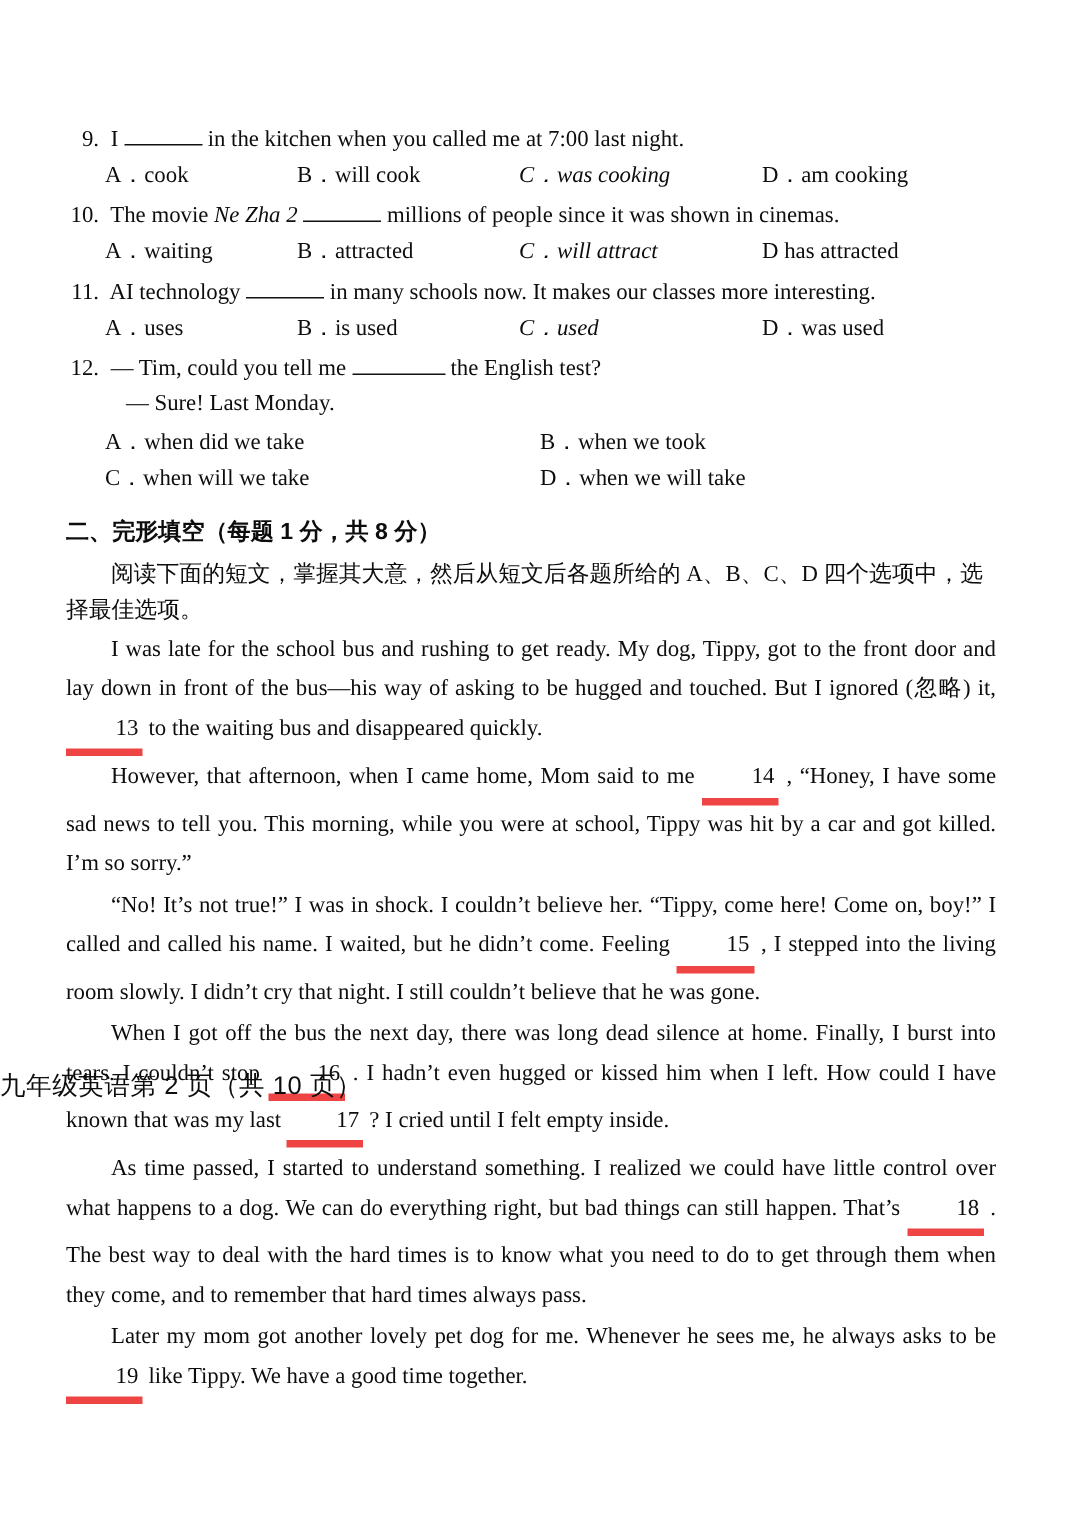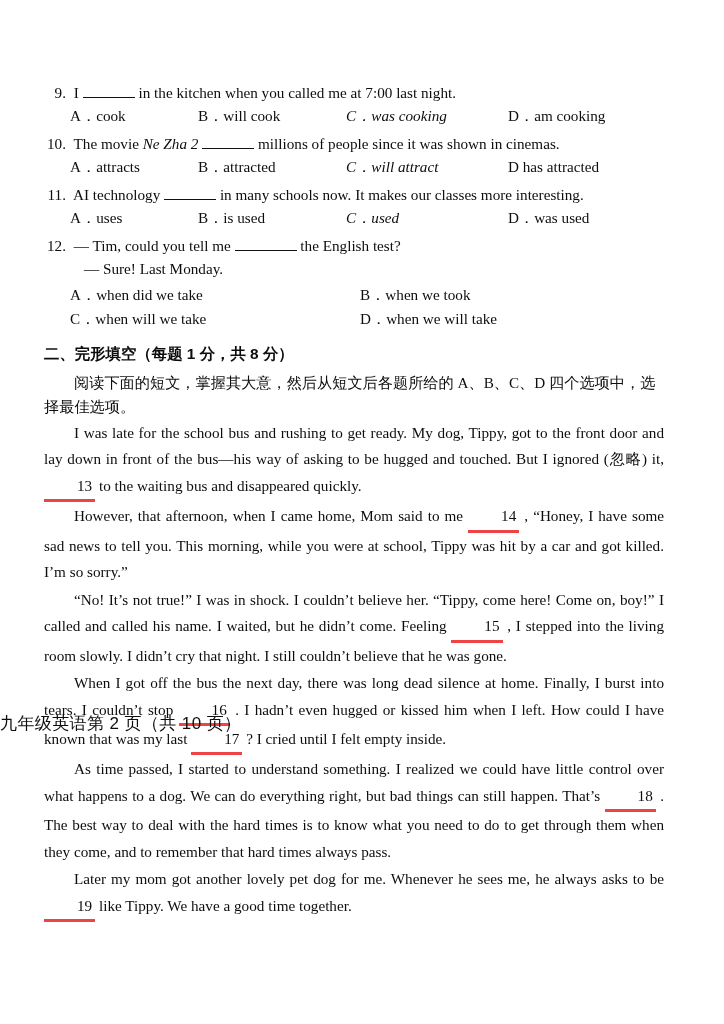--- a/index.html
+++ b/index.html
@@ -95,21 +95,21 @@
   .para {
     font-size: 15.2px;
     line-height: 1.74;
     margin: 0 0 1px 0;
     text-indent: 30px;
     text-align: justify;
     text-justify: inter-word;
   }
   .numblank {
     display: inline-block;
-    border-bottom: 3px solid #ef4444;
+    border-bottom: 5px solid #ef4444;
     text-align: center;
     padding: 0 3px;
     min-width: 34px;
   }
   .footer {
     position: absolute;
     left: 0;
     right: 0;
     bottom: 28px;
     text-align: left;
@@ -139,21 +139,21 @@
     <div class="q">
       <span class="q-stem">
         <span class="qnum">10.</span>
         <span>The movie</span>
         <span class="ital">Ne Zha 2</span>
         <span class="blank w1"></span>
         <span>millions of people since it was shown in cinemas.</span>
       </span>
     </div>
     <div class="opts four">
-      <span class="opt">A．attracts</span><span class="opt">B．attracted</span><span class="opt">C．will attract</span><span class="opt">D  has attracted</span>
+      <span class="opt">A．waiting</span><span class="opt">B．attracted</span><span class="opt">C．will attract</span><span class="opt">D  has attracted</span>
     </div>
 
     <div class="q">
       <span class="q-stem">
         <span class="qnum">11.</span>
         <span>AI technology</span>
         <span class="blank w1"></span>
         <span>in many schools now. It makes our classes more interesting.</span>
       </span>
     </div>

